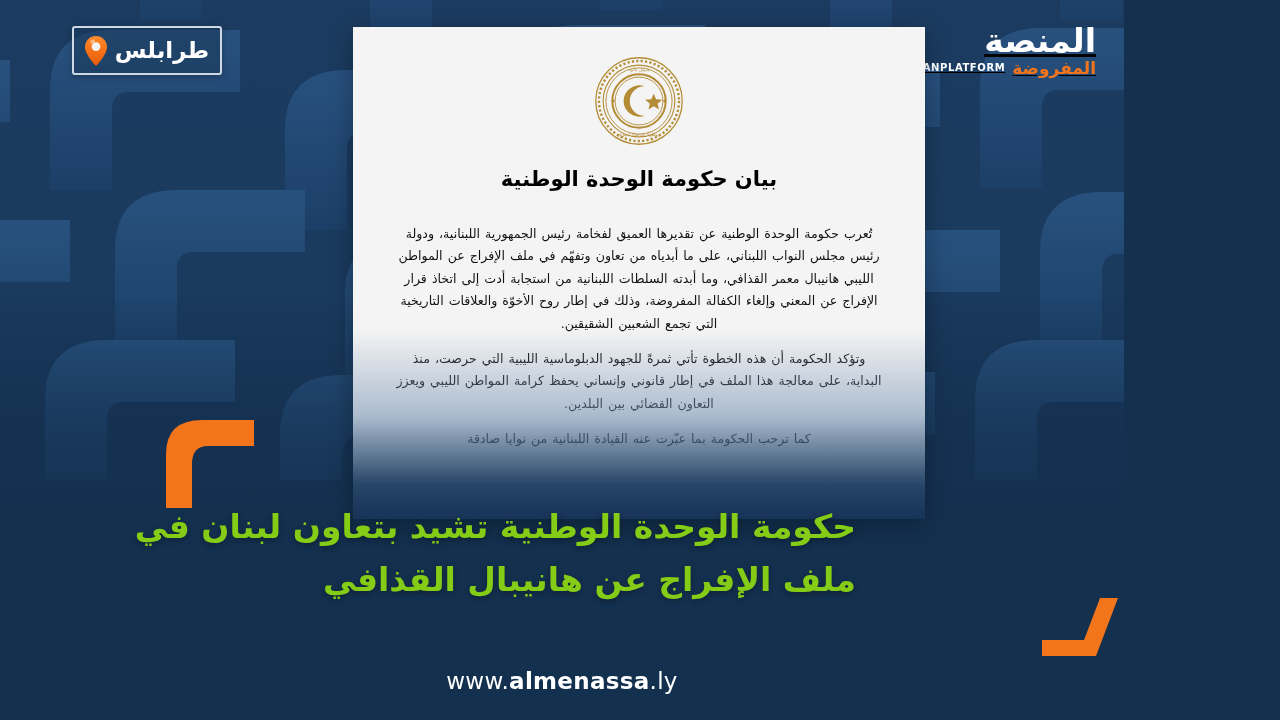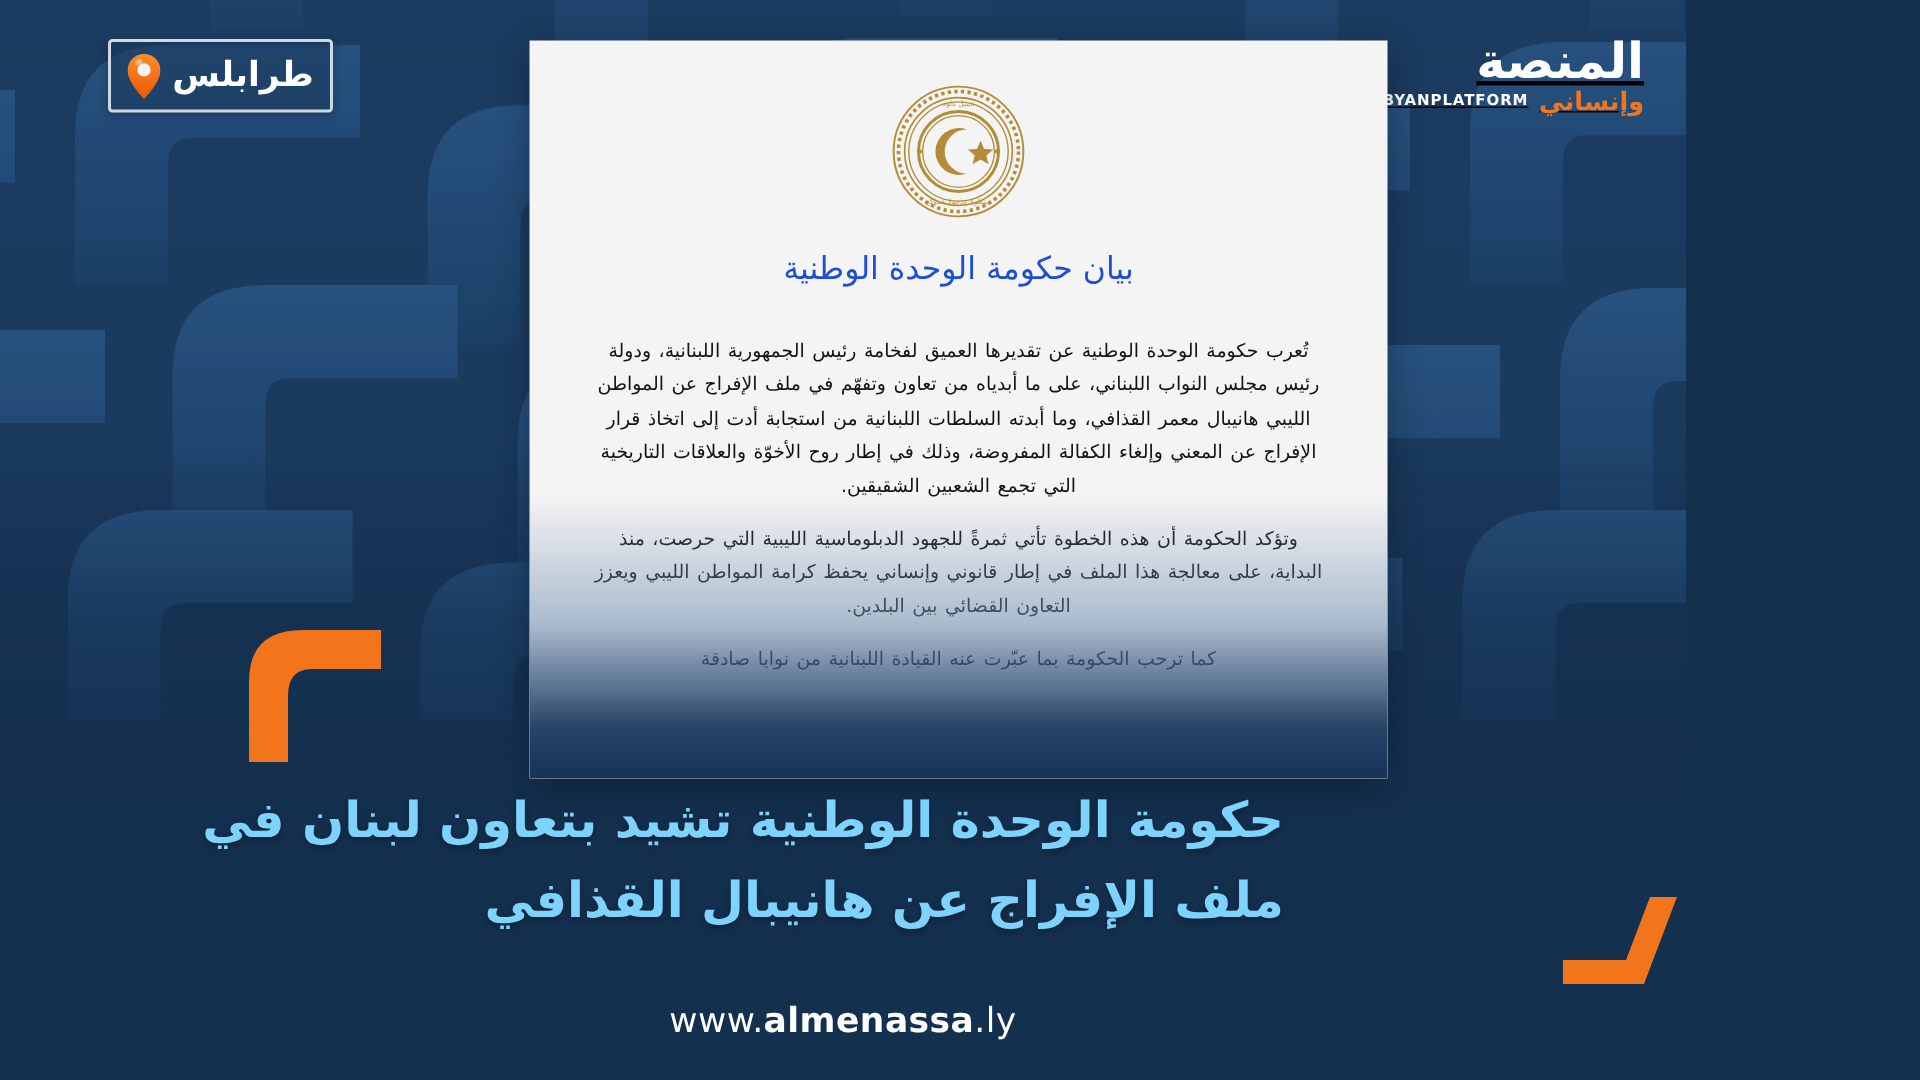--- a/index.html
+++ b/index.html
@@ -90,46 +90,46 @@
     position:absolute; left:353px; top:27px;
     width:572px; height:492px;
     background:#f4f4f4;
     overflow:hidden;
     box-shadow:0 6px 22px rgba(0,0,0,.30);
   }
   .card-inner { padding:22px 40px 0 40px; direction:rtl; text-align:center; }
   .emblem { width:92px; height:92px; margin:6px auto 0; display:block; }
   .card-title {
     margin-top:20px;
-    color:#1d4ed8;
+    color:#000000;
     font-size:21px;
-    font-weight:normal;
+    font-weight:bold;
     direction:rtl;
   }
   .card-body { margin-top:32px; }
   .card-p {
     color:#121212;
     font-size:12.6px;
     line-height:1.78;
     direction:rtl;
     text-align:center;
     word-spacing:1px;
     margin-bottom:13px;
   }
   .card-fade {
     position:absolute; left:0; right:0; bottom:0; height:190px;
     background:linear-gradient(180deg, rgba(244,244,244,0) 0%, rgba(110,140,175,.55) 46%, rgba(26,58,94,.94) 82%, #163358 100%);
     pointer-events:none;
   }
 
   
   .headline {
-    position:absolute; right:268px; top:520px;
+    position:absolute; right:268px; top:500px;
     width:750px;
-    color:#7dd3fc;
+    color:#84cc16;
     direction:rtl; text-align:right;
     font-size:33px; font-weight:bold;
     line-height:1.62;
     text-shadow:0 2px 6px rgba(0,0,0,.35);
   }
 
   
   .footer-url {
     position:absolute; left:0; right:0; top:668px;
     text-align:center;
@@ -214,21 +214,21 @@
       <circle cx="11" cy="10.6" r="4.4" fill="#f4f4f4"></circle>
       <ellipse cx="7.6" cy="5.4" rx="2.6" ry="1.7" fill="#ffffff" opacity=".45" transform="rotate(-28 7.6 5.4)"></ellipse>
     </svg>
     <span class="label">طرابلس</span>
   </div>
 
   <div class="logo">
     <div class="logo-text">
       <span class="logo-ar-main">المنصة</span>
       <div class="logo-row2">
-        <span class="logo-ar-sub">وإنساني</span>
+        <span class="logo-ar-sub">المفروضة</span>
         <span class="logo-en">
           <span>THE LIBYAN</span>
           <span>PLATFORM</span>
         </span>
       </div>
     </div>
     <svg class="logo-mark" viewBox="0 0 46 46">
       <path d="M4 46 L4 18 Q4 2 21 2 L42 2 L42 17 L24 17 Q18 17 18 24 L18 46 Z" fill="#f2741b"></path>
     </svg>
   </div>

